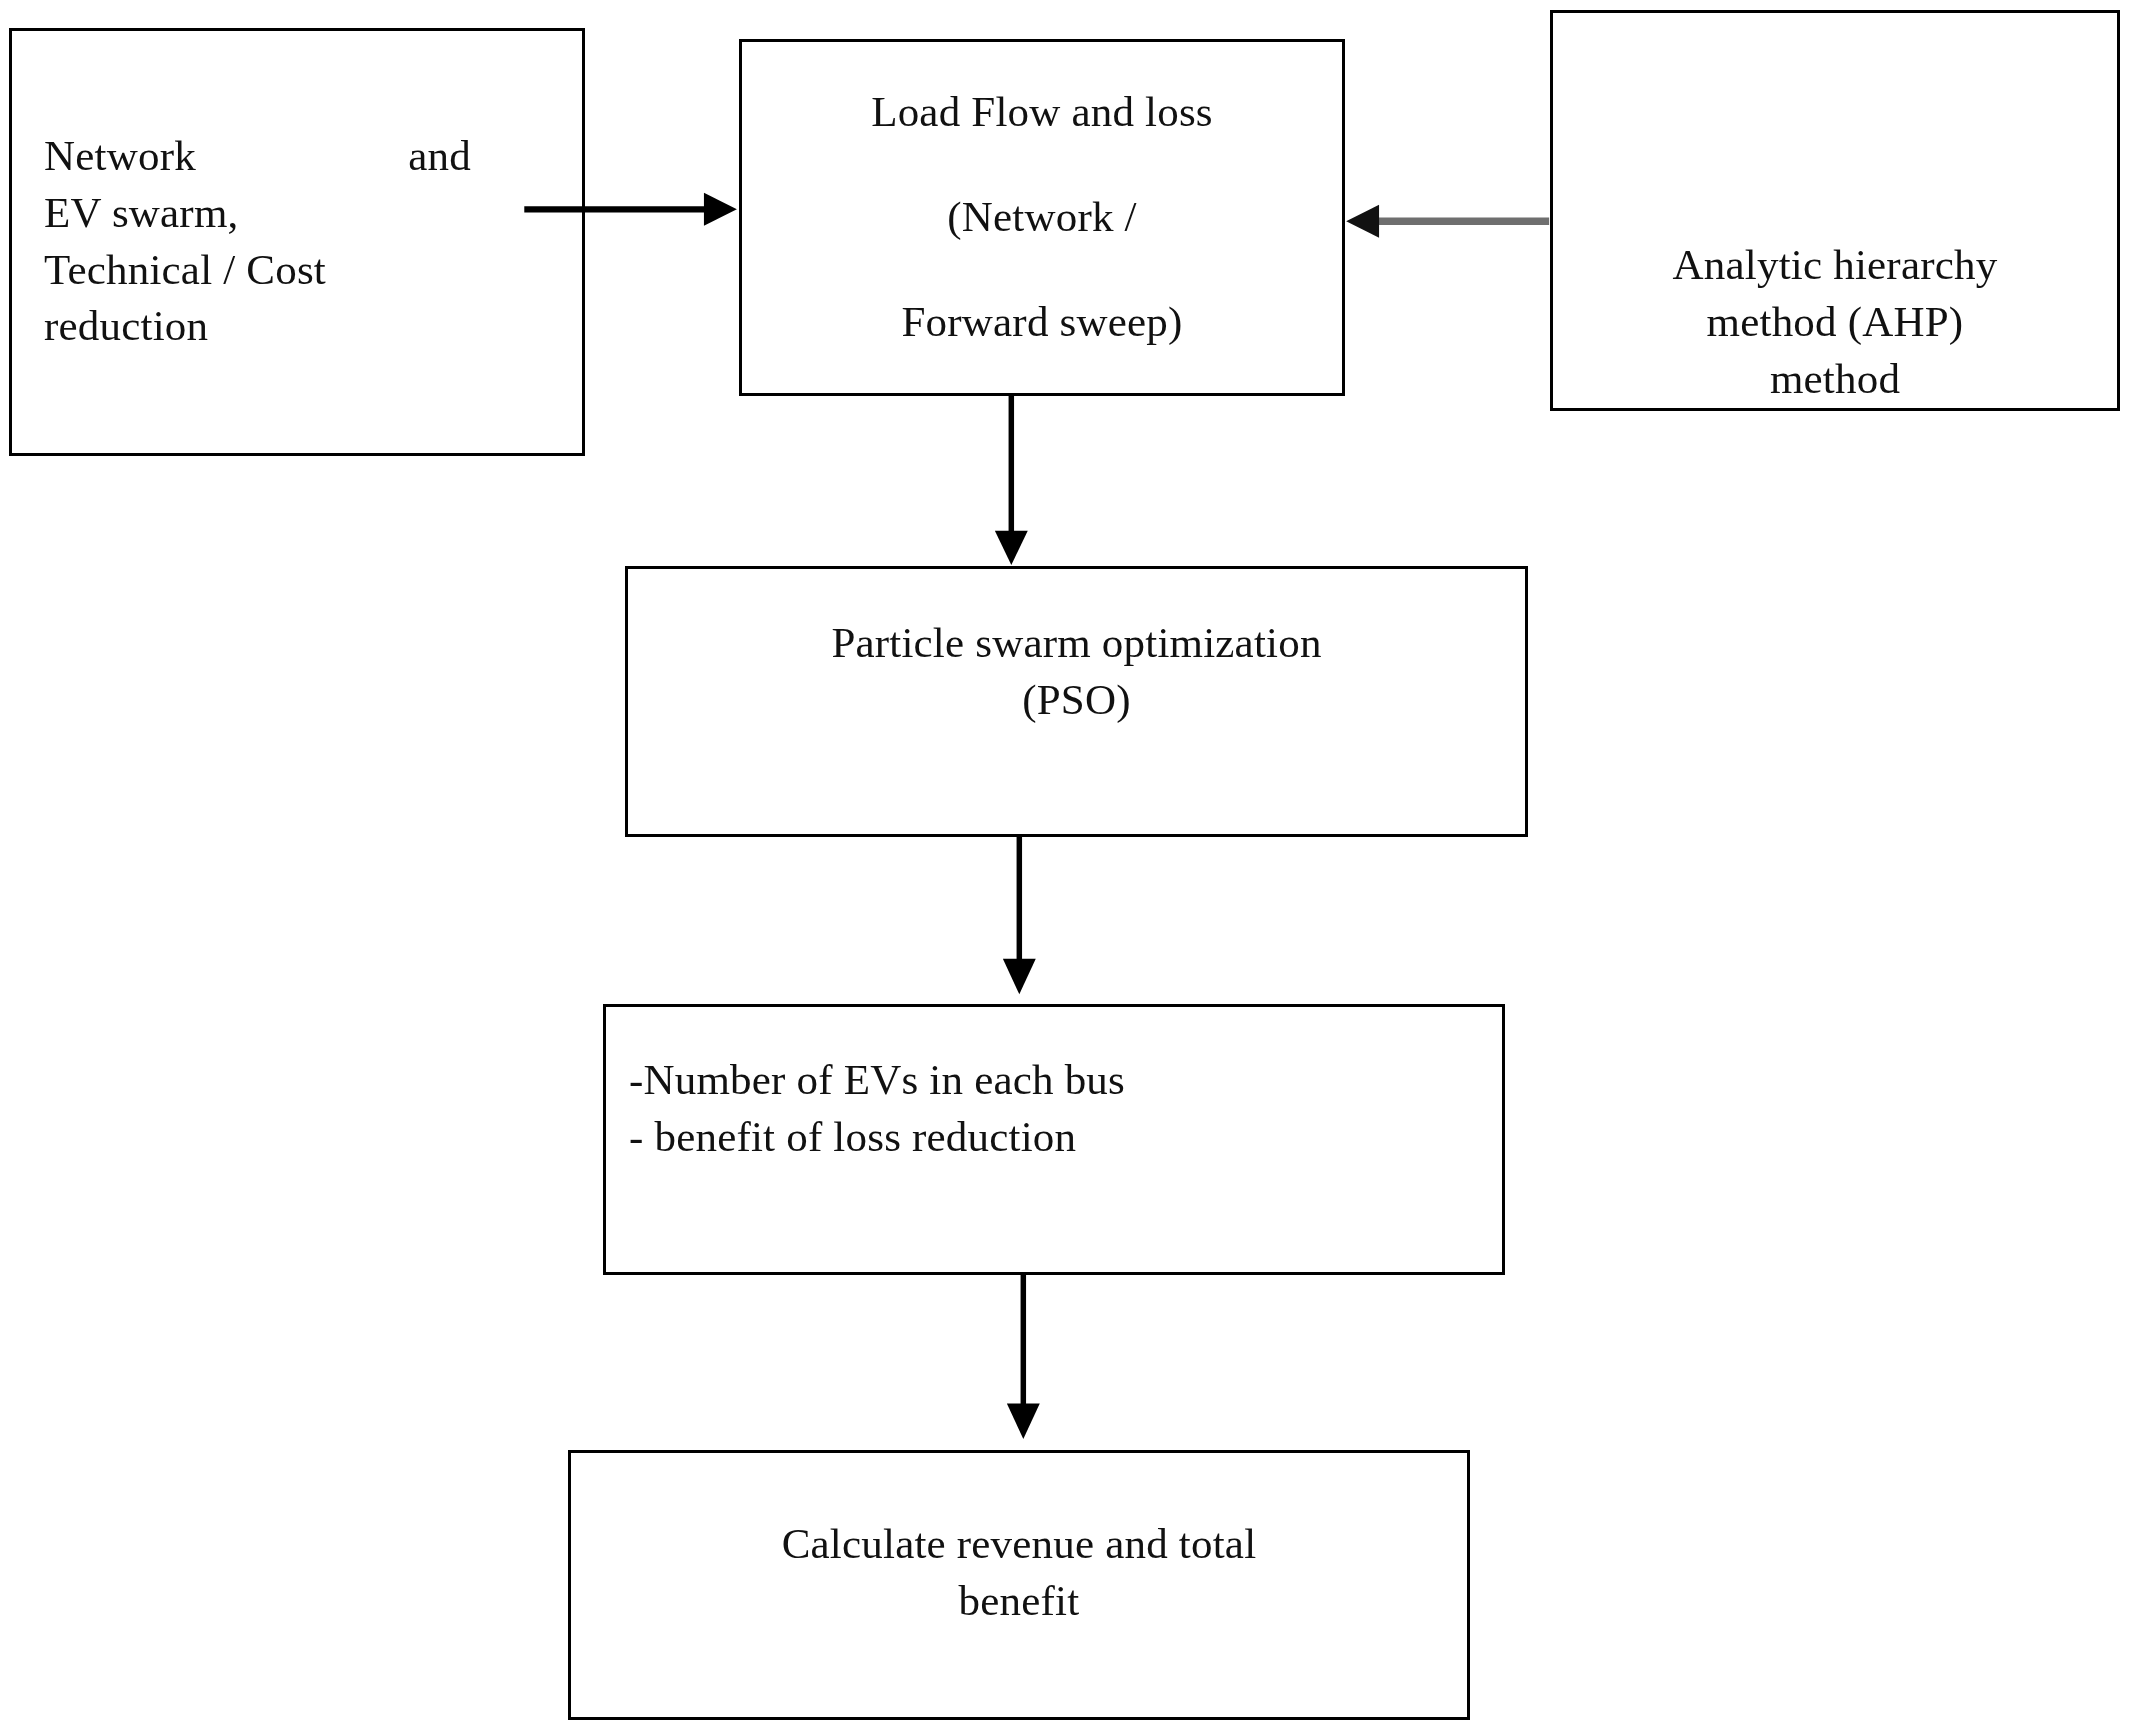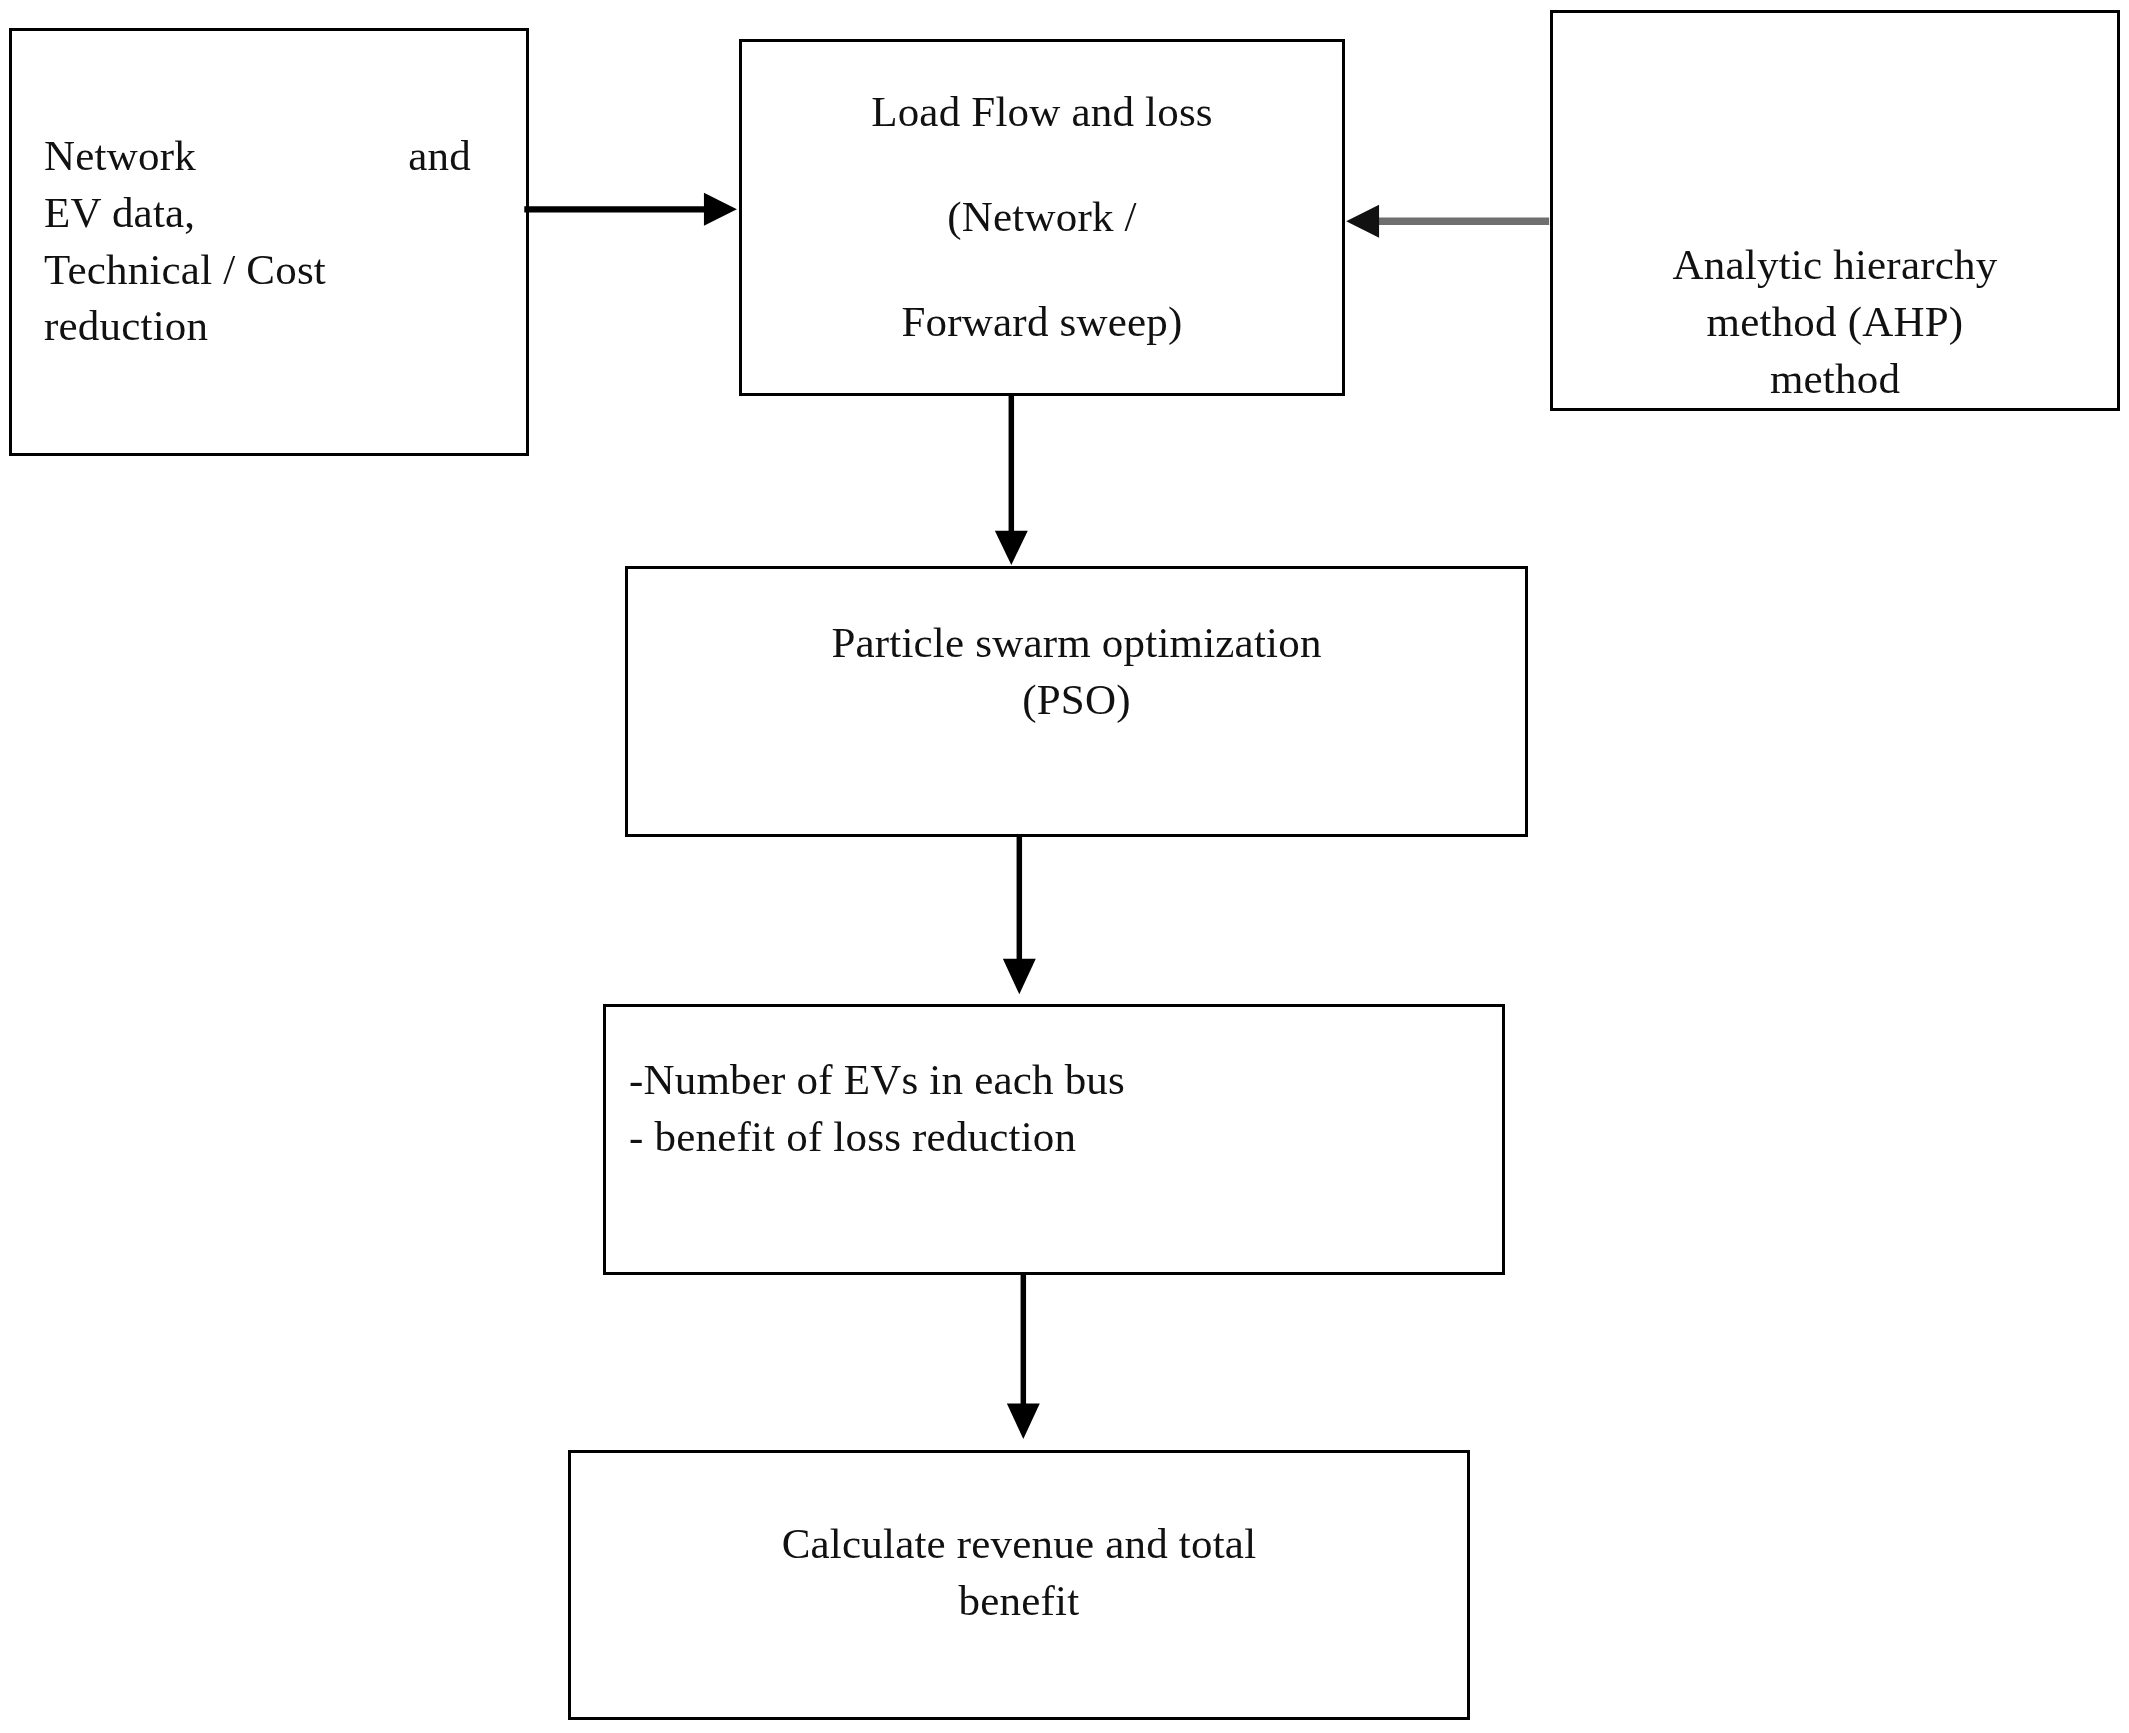--- a/index.html
+++ b/index.html
@@ -29,21 +29,21 @@
     display: block;
     font-size: 43px;
     line-height: 1.32;
     white-space: pre;
     letter-spacing: 0.2px;
   }
   
   #node-input {
     left: 9px;
     top: 27.6px;
-    width: 520px;
+    width: 576px;
     height: 428px;
     padding: 0 0 0 32px;
     align-items: flex-start;
   }
   #node-input .line { text-align: left; }
   #node-input .line.justified {
     width: 427px;
     display: flex;
     justify-content: space-between;
   }
@@ -105,21 +105,21 @@
 </head>
 <body>
 
 <div id="canvas">
 
   <div class="node" id="node-input">
     <span class="line justified">
       <span>Network</span>
       <span>and</span>
     </span>
-    <span class="line">EV data,</span>
+    <span class="line">EV swarm,</span>
     <span class="line">Technical / Cost</span>
     <span class="line">reduction</span>
   </div>
 
   <div class="node" id="node-loadflow">
     <span class="line">Load Flow and loss</span>
     <span class="line">(Network /</span>
     <span class="line">Forward sweep)</span>
   </div>
 

